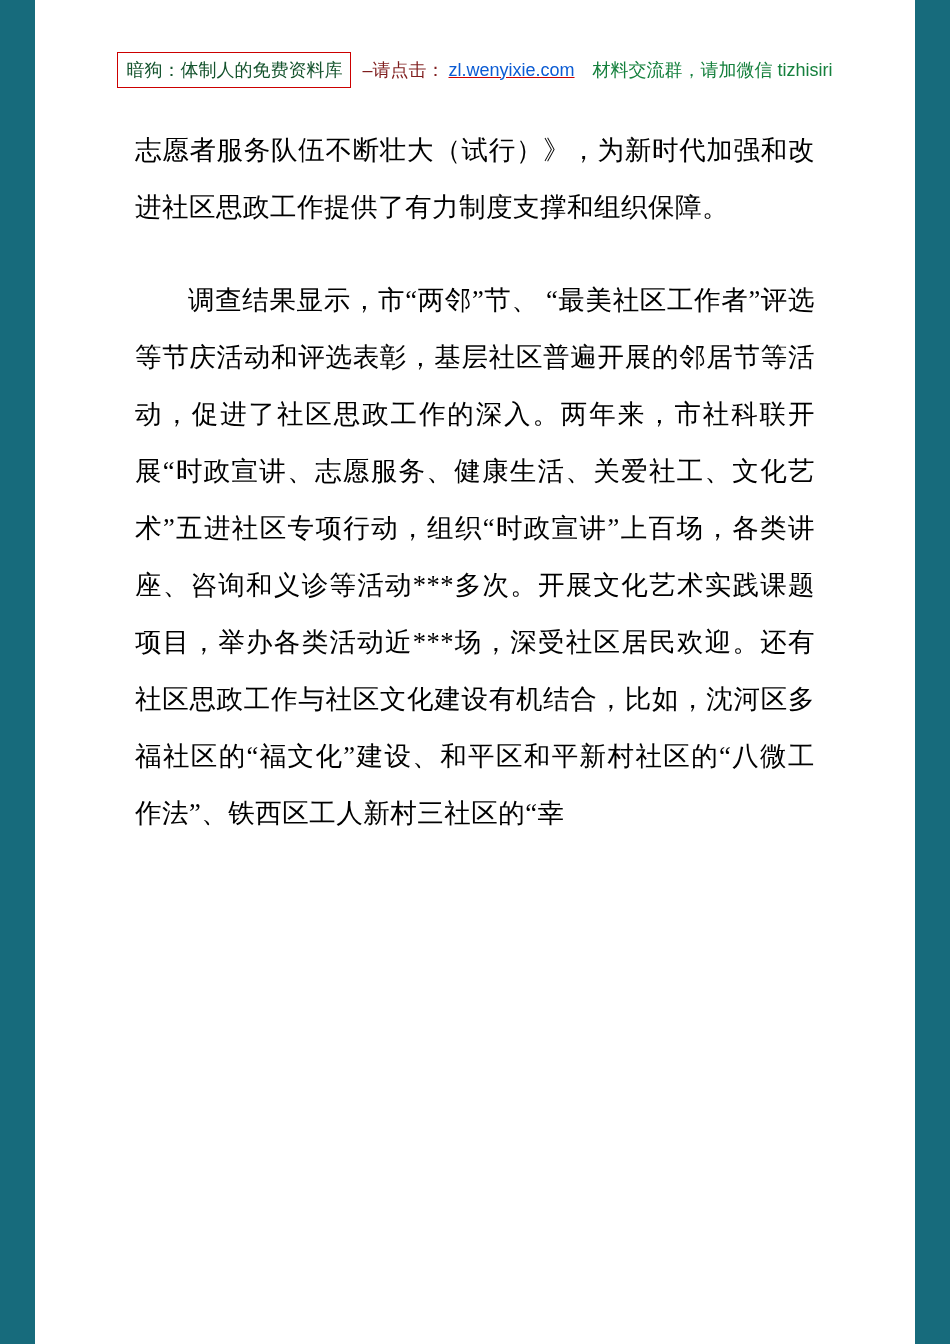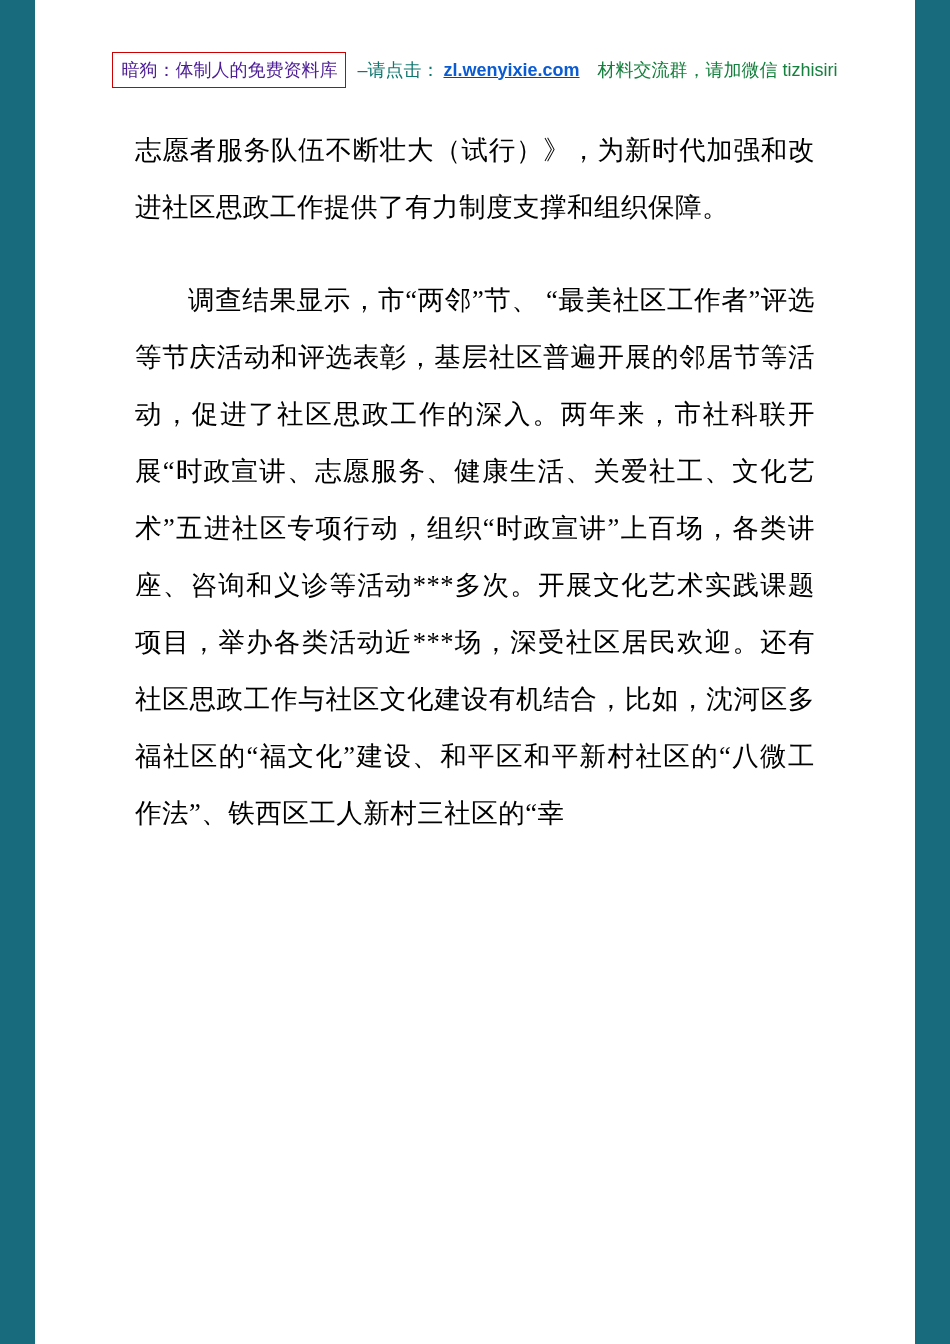--- a/index.html
+++ b/index.html
@@ -22,35 +22,34 @@
     display: flex;
     align-items: center;
     justify-content: center;
     gap: 4px;
     white-space: nowrap;
     font-family: "Liberation Sans", sans-serif;
     font-size: 18px;
     margin-bottom: 34px;
   }
   .site-badge {
-    color: #4c1d95;
+    color: #14532d;
     border: 1px solid #cc0000;
     padding: 5px 8px;
     font-size: 18px;
   }
   .click-hint {
-    color: #0f766e;
+    color: #7f1d1d;
     margin-left: 7px;
   }
   .site-link {
     color: #0b5bd3;
     text-decoration: underline;
     text-decoration-color: #cc0000;
     margin-right: 14px;
-    font-weight: bold;
   }
   .group-note {
     color: #15803d;
   }
   .doc {
     color: #000000;
     font-size: 26.5px;
     line-height: 57px;
     text-align: justify;
     letter-spacing: 0.5px;

